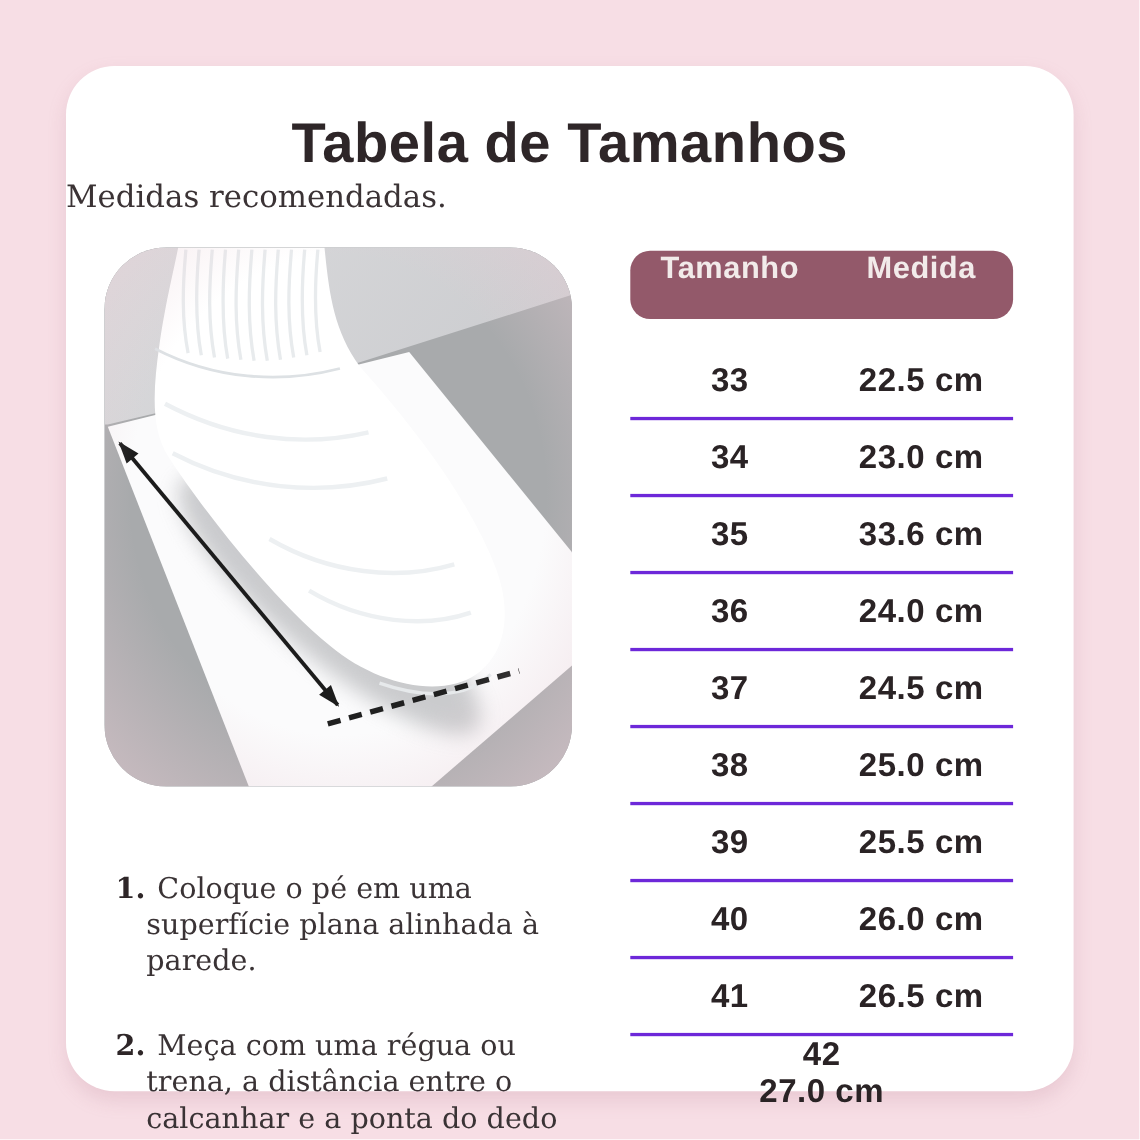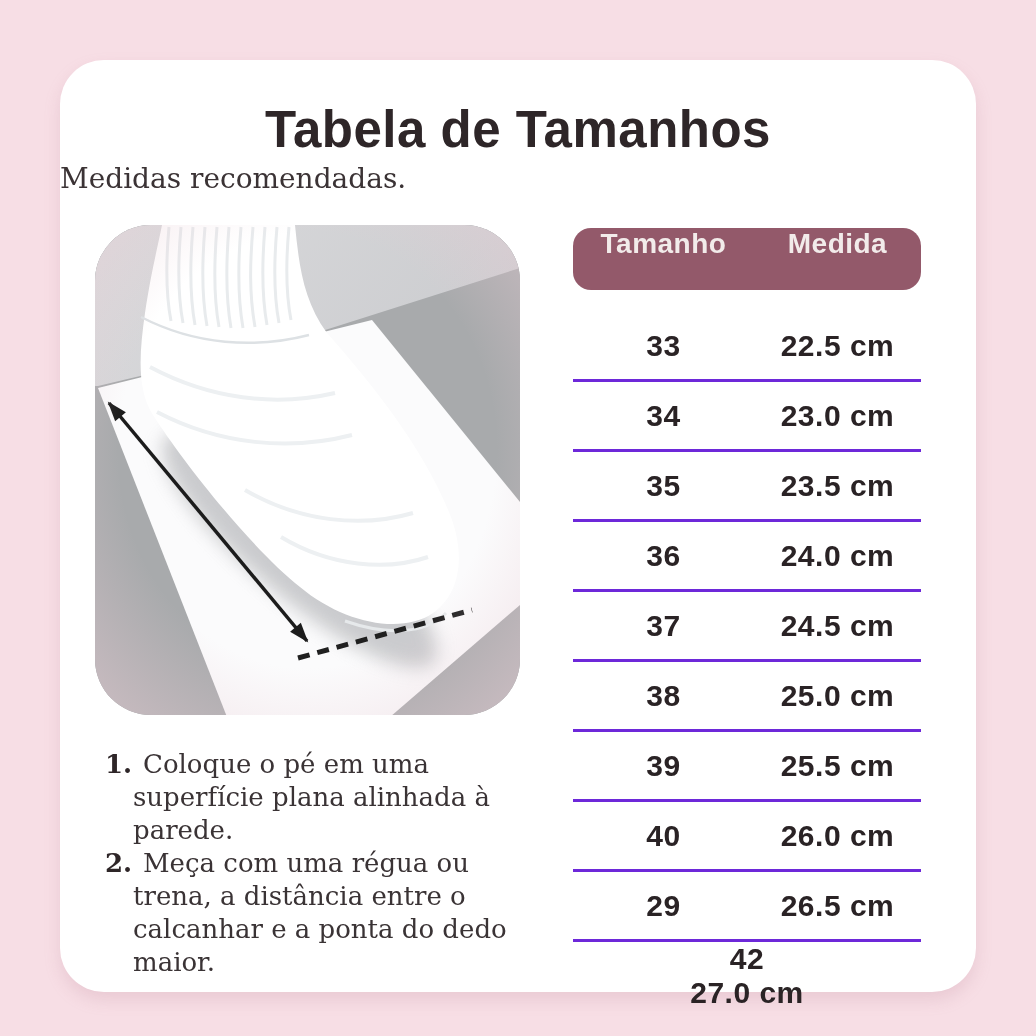--- a/index.html
+++ b/index.html
@@ -50,21 +50,21 @@
     position:absolute;left:45px;top:688px;width:440px;
     margin:0;padding:0;list-style:none;
     font-family:"DejaVu Serif","Liberation Serif",serif;
     font-size:26px;line-height:33px;color:#3a3335;
   }
   .instr-item{position:relative;padding-left:28px;}
   .instr-num{
     position:absolute;left:0;top:0;font-weight:700;color:#2e2628;
     font-family:"DejaVu Serif","Liberation Serif",serif;
   }
-  .instr-text{display:block;white-space:pre-line;text-indent:10px;}
+  .instr-text{display:block;white-space:pre-line;text-indent:10px;margin-top:44px;}
 </style>
 </head>
 <body>
 
 <div class="page">
   <div class="card">
 
     <h1 class="title">Tabela de Tamanhos</h1>
     <div class="subtitle">Medidas recomendadas.</div>
 
@@ -162,21 +162,21 @@
           <div class="trow">
     <span class="c1">33</span>
     <span class="c2">22.5 cm</span>
   </div>
           <div class="trow">
     <span class="c1">34</span>
     <span class="c2">23.0 cm</span>
   </div>
           <div class="trow">
     <span class="c1">35</span>
-    <span class="c2">23.5 cm</span>
+    <span class="c2">33.6 cm</span>
   </div>
           <div class="trow">
     <span class="c1">36</span>
     <span class="c2">24.0 cm</span>
   </div>
           <div class="trow">
     <span class="c1">37</span>
     <span class="c2">24.5 cm</span>
   </div>
           <div class="trow">
@@ -185,21 +185,21 @@
   </div>
           <div class="trow">
     <span class="c1">39</span>
     <span class="c2">25.5 cm</span>
   </div>
           <div class="trow">
     <span class="c1">40</span>
     <span class="c2">26.0 cm</span>
   </div>
           <div class="trow">
-    <span class="c1">29</span>
+    <span class="c1">41</span>
     <span class="c2">26.5 cm</span>
   </div>
           <div class="trow">
     <span class="c1">42</span>
     <span class="c2">27.0 cm</span>
   </div>
         </div>
     </div>
 
   </div>

